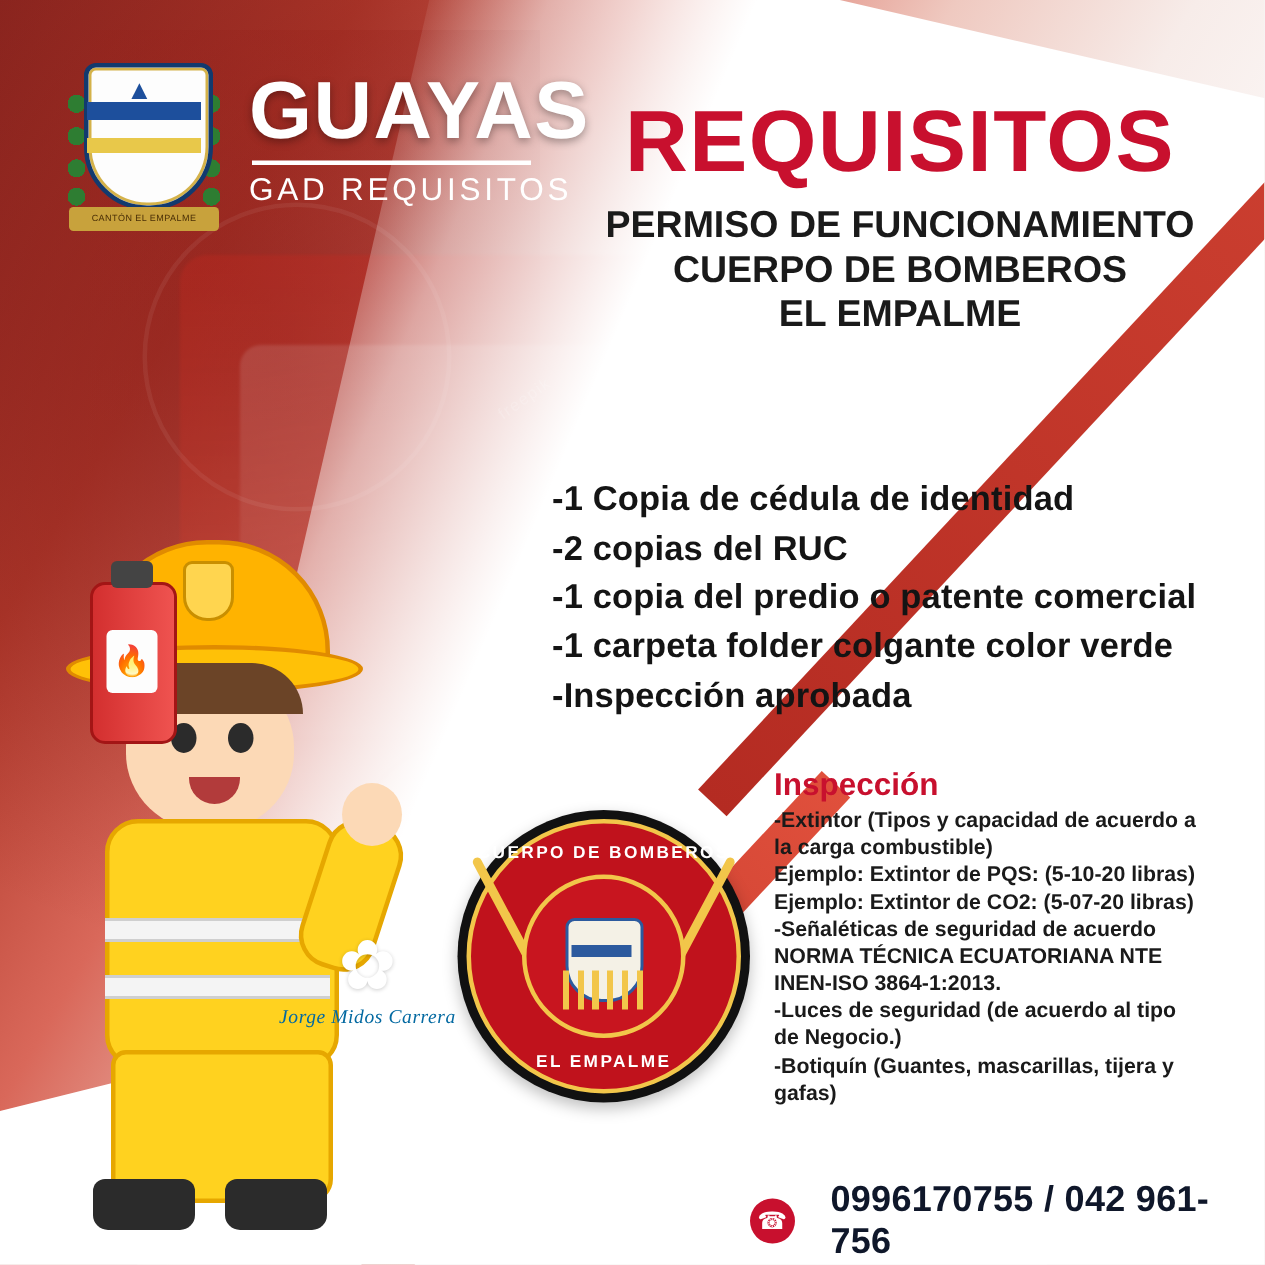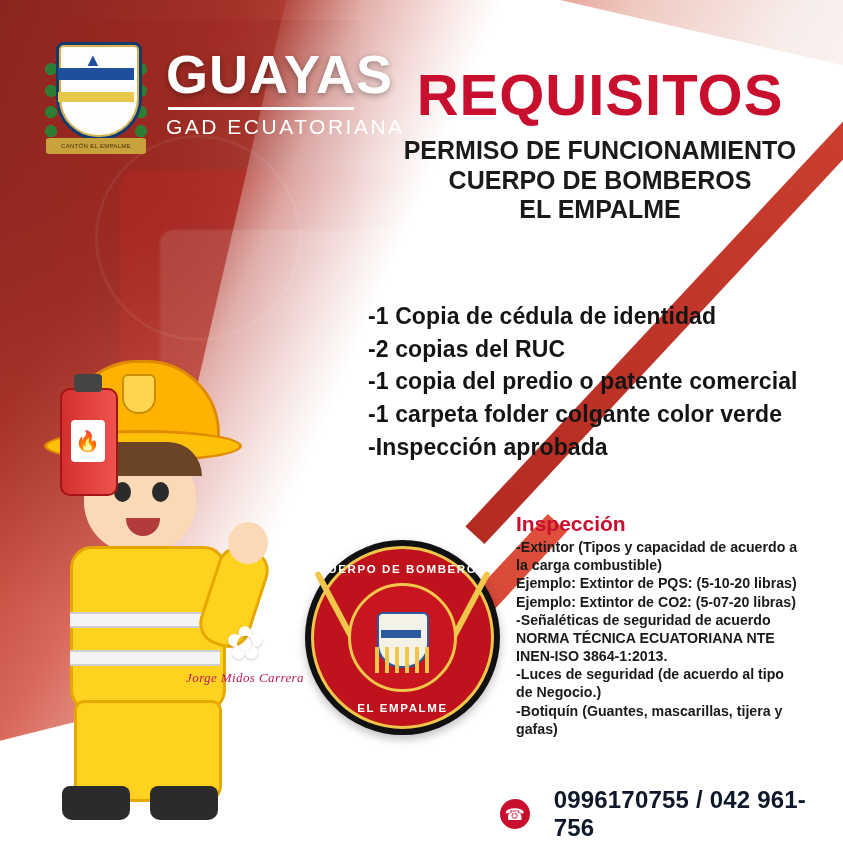--- a/index.html
+++ b/index.html
@@ -242,21 +242,21 @@
     color: #1a1a1a;
     font-size: 25px;
     font-weight: 700;
     line-height: 1.18;
     margin: 0;
   }
 
   .req-list {
     position: absolute;
     left: 368px;
-    top: 300px;
+    top: 316px;
     width: 470px;
     z-index: 9;
   }
   .req-list div {
     font-size: 23px;
     font-weight: 600;
     color: #141414;
     line-height: 1.42;
     letter-spacing: .1px;
   }
@@ -568,21 +568,21 @@
     z-index: 9;
   }
   .signature .dove {
     font-size: 46px;
     color: #ffffff;
     line-height: 1;
     text-shadow: 0 1px 3px rgba(0,0,0,.2);
   }
   .signature .sig-name {
     margin-top: 4px;
-    color: #be185d;
+    color: #0369a1;
     font-size: 13px;
     font-style: italic;
     font-family: "Liberation Serif", serif;
     letter-spacing: .4px;
   }
 </style>
 </head>
 <body>
 
 <div class="poster">
@@ -603,21 +603,21 @@
       <div class="wreath-r"></div>
       <div class="shield"></div>
       <div class="band"></div>
       <div class="band2"></div>
       <div class="bird">▲</div>
       <div class="ribbon">CANTÓN EL EMPALME</div>
     </div>
     <div class="brand-text">
       <div class="brand-title">GUAYAS</div>
       <div class="brand-rule"></div>
-      <div class="brand-sub">GAD ECUATORIANA</div>
+      <div class="brand-sub">GAD REQUISITOS</div>
     </div>
   </div>
 
   <div class="panel">
     <h1 class="req-title">REQUISITOS</h1>
     <p class="req-sub">PERMISO DE FUNCIONAMIENTO</p>
     <p class="req-sub">CUERPO DE BOMBEROS</p>
     <p class="req-sub">EL EMPALME</p>
   </div>
 

